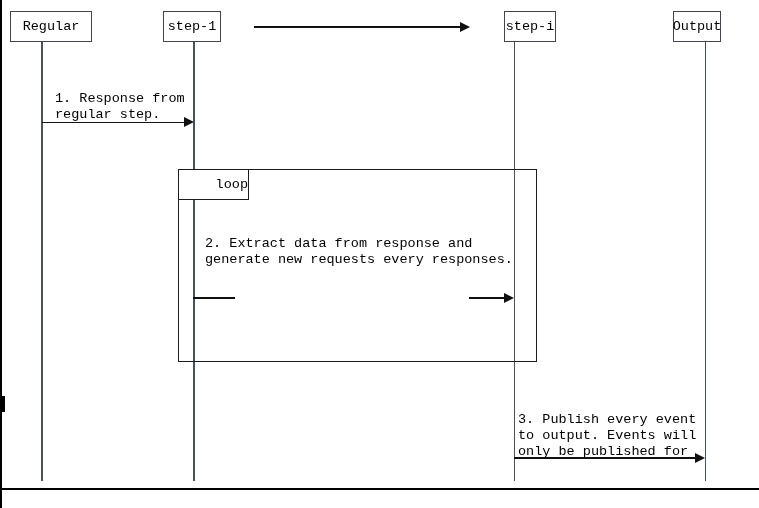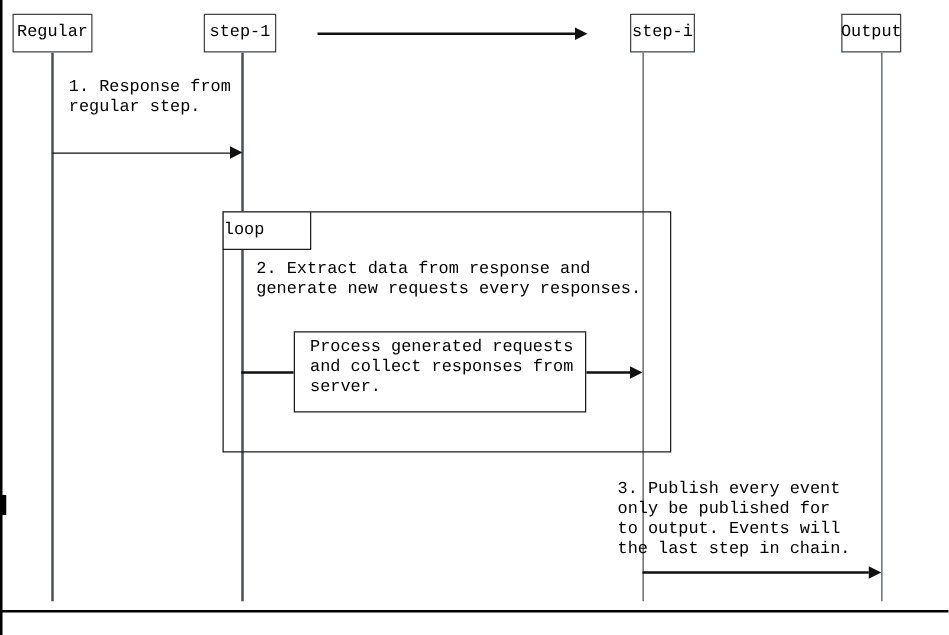--- a/index.html
+++ b/index.html
@@ -71,21 +71,21 @@
   }
   .loop-label {
     position: absolute;
     left: 178px; top: 169px;
     width: 71px; height: 31px;
     box-sizing: border-box;
     border: 1.5px solid #1c1c1c;
     background: #ffffff;
     display: flex;
     align-items: center;
-    justify-content: flex-start;
+    justify-content: flex-end;
     z-index: 4;
   }
   
   .process-box {
     position: absolute;
     left: 235px; top: 265px;
     width: 234px; height: 65px;
     box-sizing: border-box;
     border: 1.5px solid #1c1c1c;
     background: #ffffff;
@@ -105,20 +105,21 @@
     border-top: 5px solid transparent;
     border-bottom: 5px solid transparent;
     border-left: 10px solid #111111;
     z-index: 2;
   }
   
   .msg {
     position: absolute;
     white-space: nowrap;
     z-index: 3;
+    margin-top: 28px;
   }
 </style>
 </head>
 <body>
 
 <div class="stage">
 
   <div class="frame-left"></div>
   <div class="frame-bottom"></div>
   <div class="frame-nub"></div>
@@ -126,21 +127,21 @@
   <div class="lifeline" style="left:41px"></div>
   <div class="lifeline" style="left:193px"></div>
   <div class="lifeline" style="left:513.5px"></div>
   <div class="lifeline" style="left:704.5px"></div>
 
   <div class="loop-frame"></div>
   <div class="loop-label">
     <span>loop</span>
   </div>
 
-  <div class="actor" style="left:10px;width:64px">
+  <div class="actor" style="left:10px;width:82px">
     <span>Regular</span>
   </div>
   <div class="actor" style="left:163px;width:58px">
     <span>step-1</span>
   </div>
   <div class="actor" style="left:504px;width:52px">
     <span>step-i</span>
   </div>
   <div class="actor" style="left:673px;width:48px">
     <span>Output</span>
@@ -155,30 +156,24 @@
   </div>
   <div class="hline" style="left:42px;top:121.5px;width:142px"></div>
   <div class="head" style="left:184px;top:117.2px"></div>
 
   <div class="msg" style="left:205px;top:208px">
     <div>2. Extract data from response and</div>
     <div>generate new requests every responses.</div>
   </div>
 
   <div class="hline" style="left:193px;top:297px;width:42px"></div>
-  <div class="process-box">
-    <div>Process generated requests</div>
-    <div>and collect responses from</div>
-    <div>server.</div>
-  </div>
   <div class="hline" style="left:469px;top:297px;width:35px"></div>
   <div class="head" style="left:504px;top:292.7px"></div>
 
-  <div class="msg" style="left:494px;top:384px">
+  <div class="msg" style="left:518px;top:384px">
     <div>3. Publish every event</div>
+    <div>to output. Events will</div>
     <div>only be published for</div>
-    <div>to output. Events will</div>
-    <div>the last step in chain.</div>
   </div>
   <div class="hline" style="left:514px;top:457px;width:181px"></div>
   <div class="head" style="left:695px;top:452.7px"></div>
 
 </div>
 
 </body></html>

